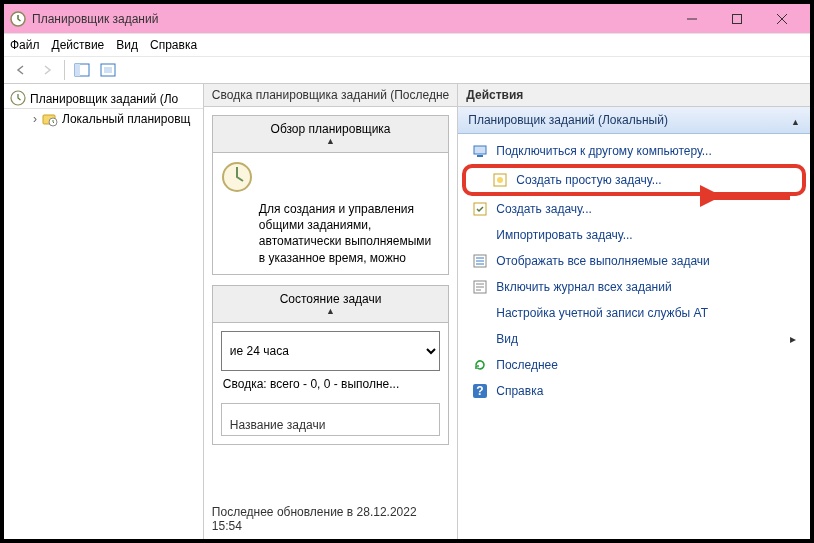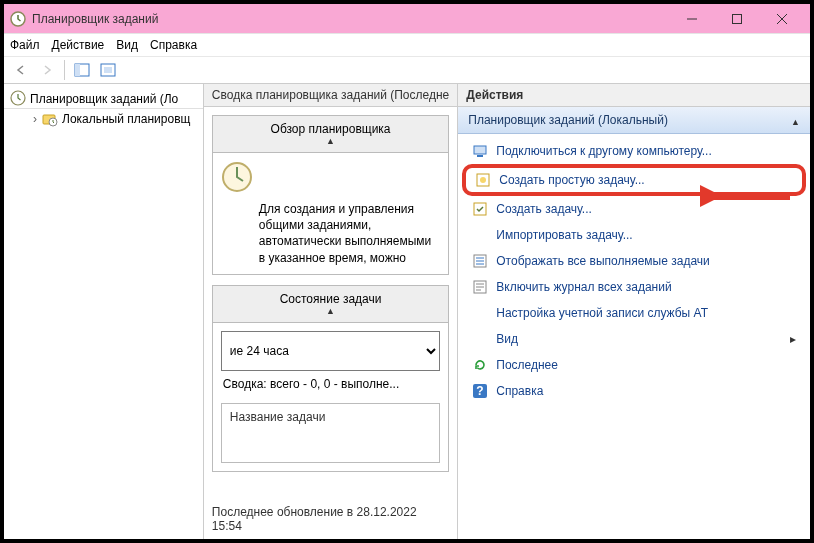--- a/index.html
+++ b/index.html
@@ -32,31 +32,31 @@
 
 .box { border: 1px solid #bbb; margin-bottom: 10px; }
 .box-header { background: #eee; padding: 6px 8px; border-bottom: 1px solid #bbb; display: flex; align-items: center; justify-content: space-between; font-weight: 400; flex-direction: column; }
 .box-body { padding: 8px; display: flex; gap: 6px; align-items: flex-start; }
 .box-body .text { line-height: 1.35; margin-top: 40px; }
 
 .clock-icon { width: 32px; height: 32px; flex-shrink: 0; }
 
 select.combo { width: 100%; height: 40px; border: 1px solid #7a7a7a; background: #fff; padding: 0 4px; }
 .summary-text { padding: 6px 2px; }
-.task-name-box { border: 1px solid #bbb; height: 60px; padding: 6px 8px; margin-top: 6px; color: #333; }
+.task-name-box { border: 1px solid #bbb; height: 33px; padding: 14px 8px; margin-top: 6px; color: #333; }
 
 .footer-line { padding: 6px 8px; color: #333; }
 
 .actions-panel { width: 352px; background: #fff; display: flex; flex-direction: column; }
 .actions-header { background: #f0f0f0; padding: 4px 8px; border-bottom: 1px solid #ccc; font-weight: bold; color: #333; }
 .actions-scope { background: linear-gradient(#eaf1fb, #cfe0f5); padding: 6px 10px; border-bottom: 1px solid #a9c1e0; color: #1b3a66; display: flex; justify-content: space-between; align-items: flex-end; }
 .actions-list { padding: 4px 0; }
 .action-item { display: flex; align-items: center; gap: 8px; padding: 5px 14px; color: #15428b; white-space: nowrap; }
 .action-item .aicon { width: 16px; height: 16px; flex-shrink: 0; display: flex; align-items: center; justify-content: center; }
-.action-item.highlighted { border: 4px solid #e2392b; border-radius: 10px; padding: 4px 9px; margin: 0 4px; }
+.action-item.highlighted { border: 4px solid #e2392b; border-radius: 10px; padding: 4px 26px; margin: 0 4px; }
 
 .arrow-annotation { position: absolute; top: 178px; left: 696px; pointer-events: none; }
 .tri-up { font-size: 9px; color: #333; }
 
 svg { display: block; }
 </style>
 </head>
 <body>
 
 <div class="titlebar">

